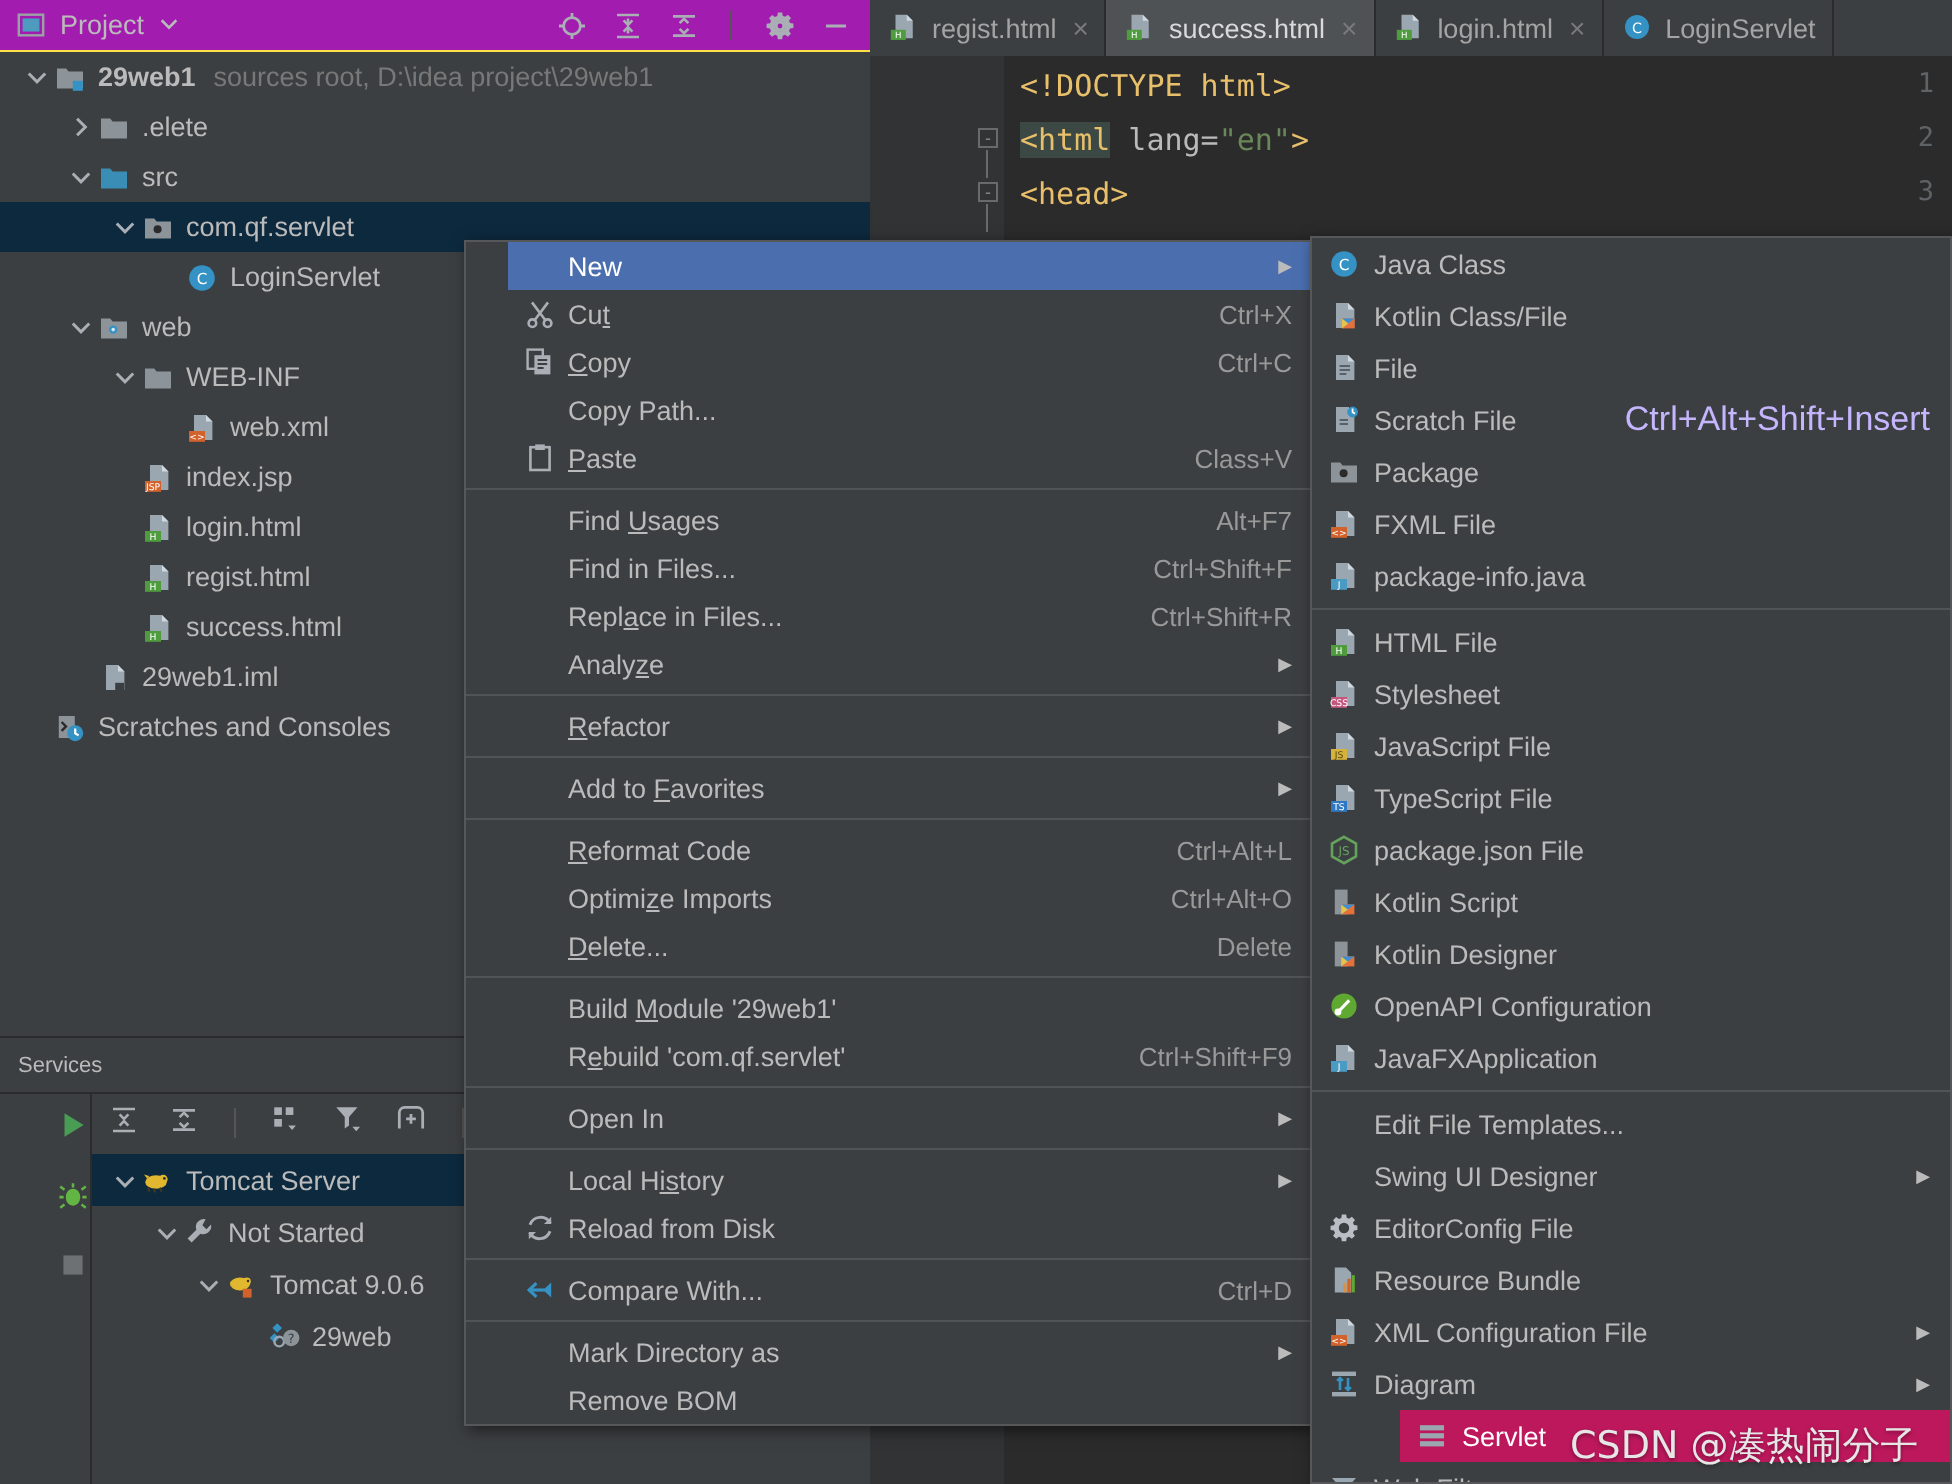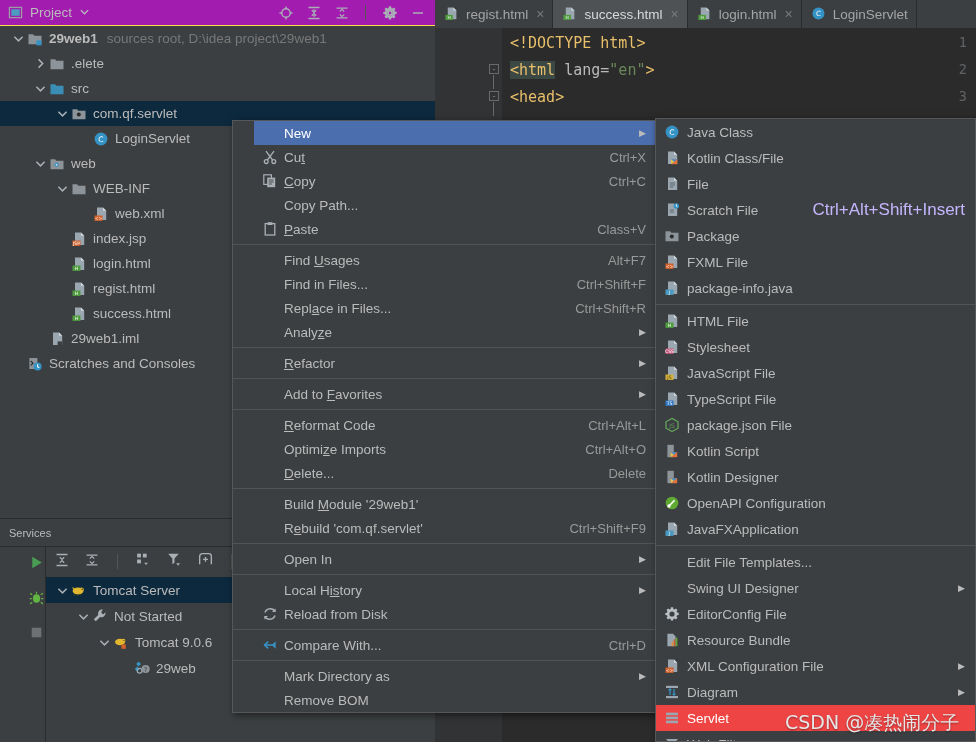--- a/index.html
+++ b/index.html
@@ -126,21 +126,21 @@
 
   
   #sub-menu {
     position: absolute; left: 655px; top: 118px; width: 321px;
     background: #3c3f41; border: 1px solid #555759;
     box-shadow: 2px 2px 7px rgba(0,0,0,.55);
     z-index: 60; overflow: hidden; height: 624px;
   }
   .si { height: 26px; display: flex; align-items: center; font-size: 13.5px;
         color: #bbbbbb; padding-left: 8px; padding-right: 10px; position: relative; }
-  .si.sel { background: #ef4444; color: #ffffff; }
+  .si.sel { background: #be185d; color: #ffffff; margin-left: 44px; }
   .si-icon { width: 16px; height: 16px; flex: 0 0 16px; margin-right: 7px; display: inline-block; }
   .si-label { white-space: nowrap; }
   .si-acc { margin-left: auto; color: #c4b5fd; font-size: 17px; white-space: nowrap; }
   .si-arrow { margin-left: auto; color: #bbbbbb; font-size: 9px; }
 
   #watermark {
     position: absolute; left: 785px; top: 710px; z-index: 70;
     font-size: 19px; color: #e6e6e6; white-space: nowrap;
     font-family: "DejaVu Sans", sans-serif;
     text-shadow: 0 1px 2px rgba(0,0,0,.4);

